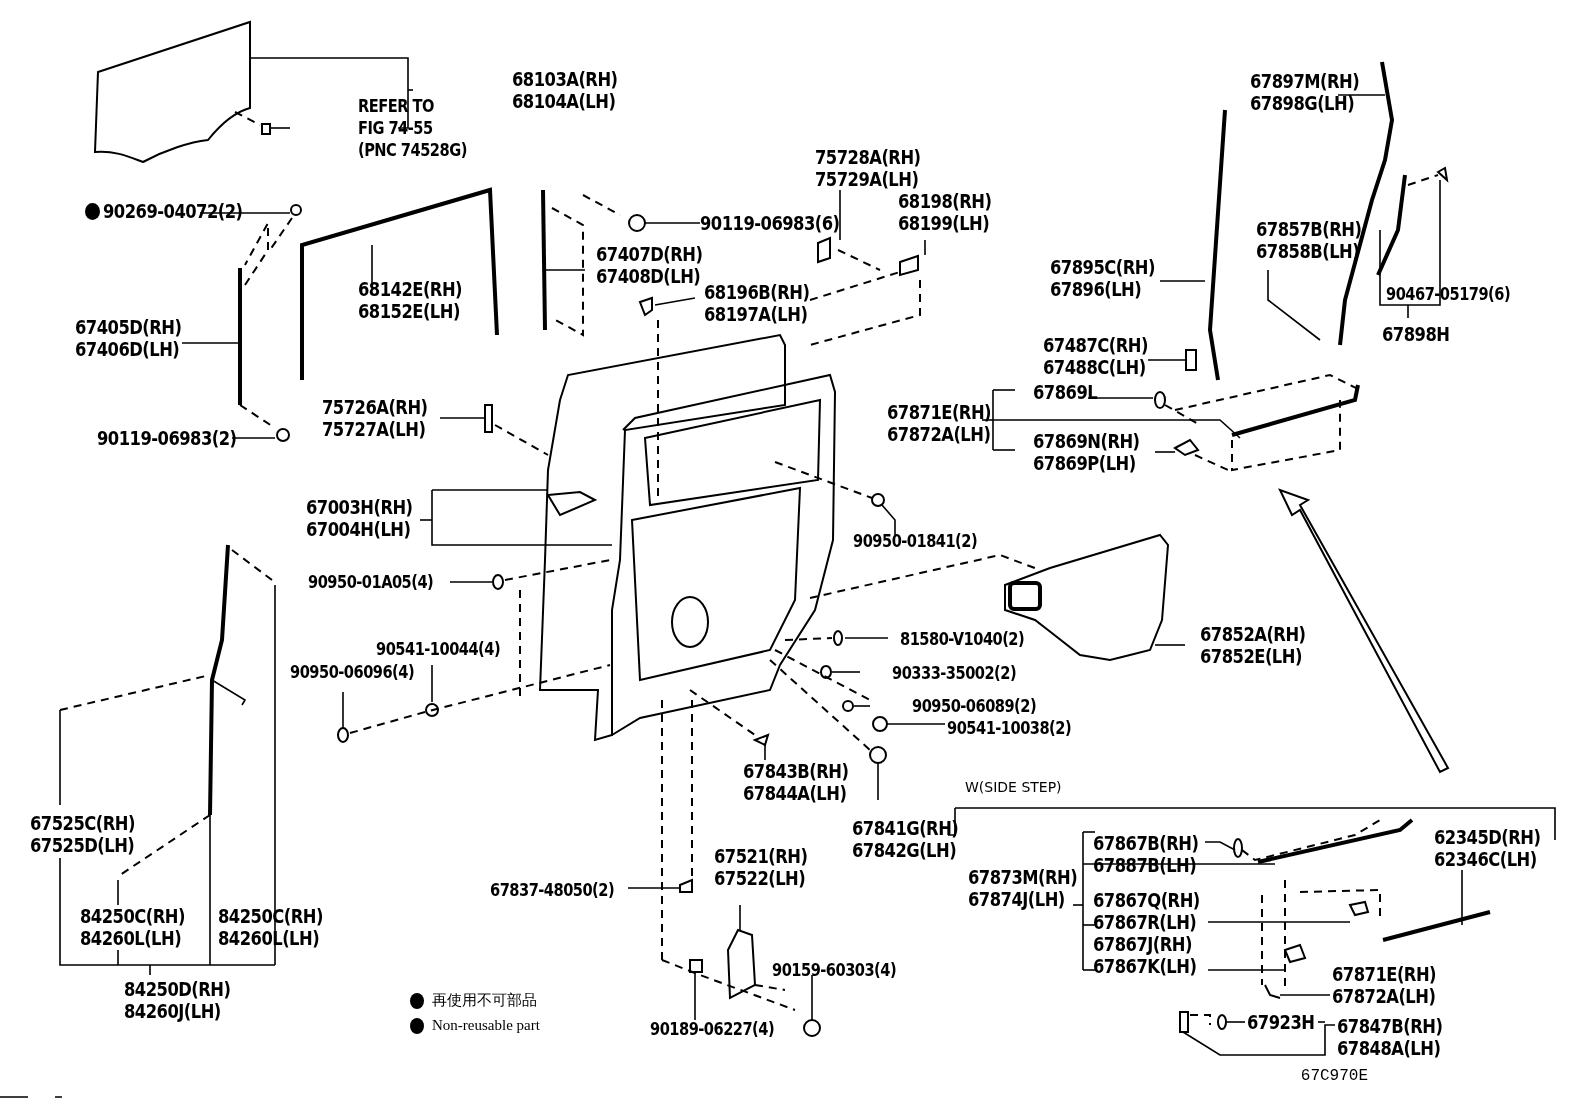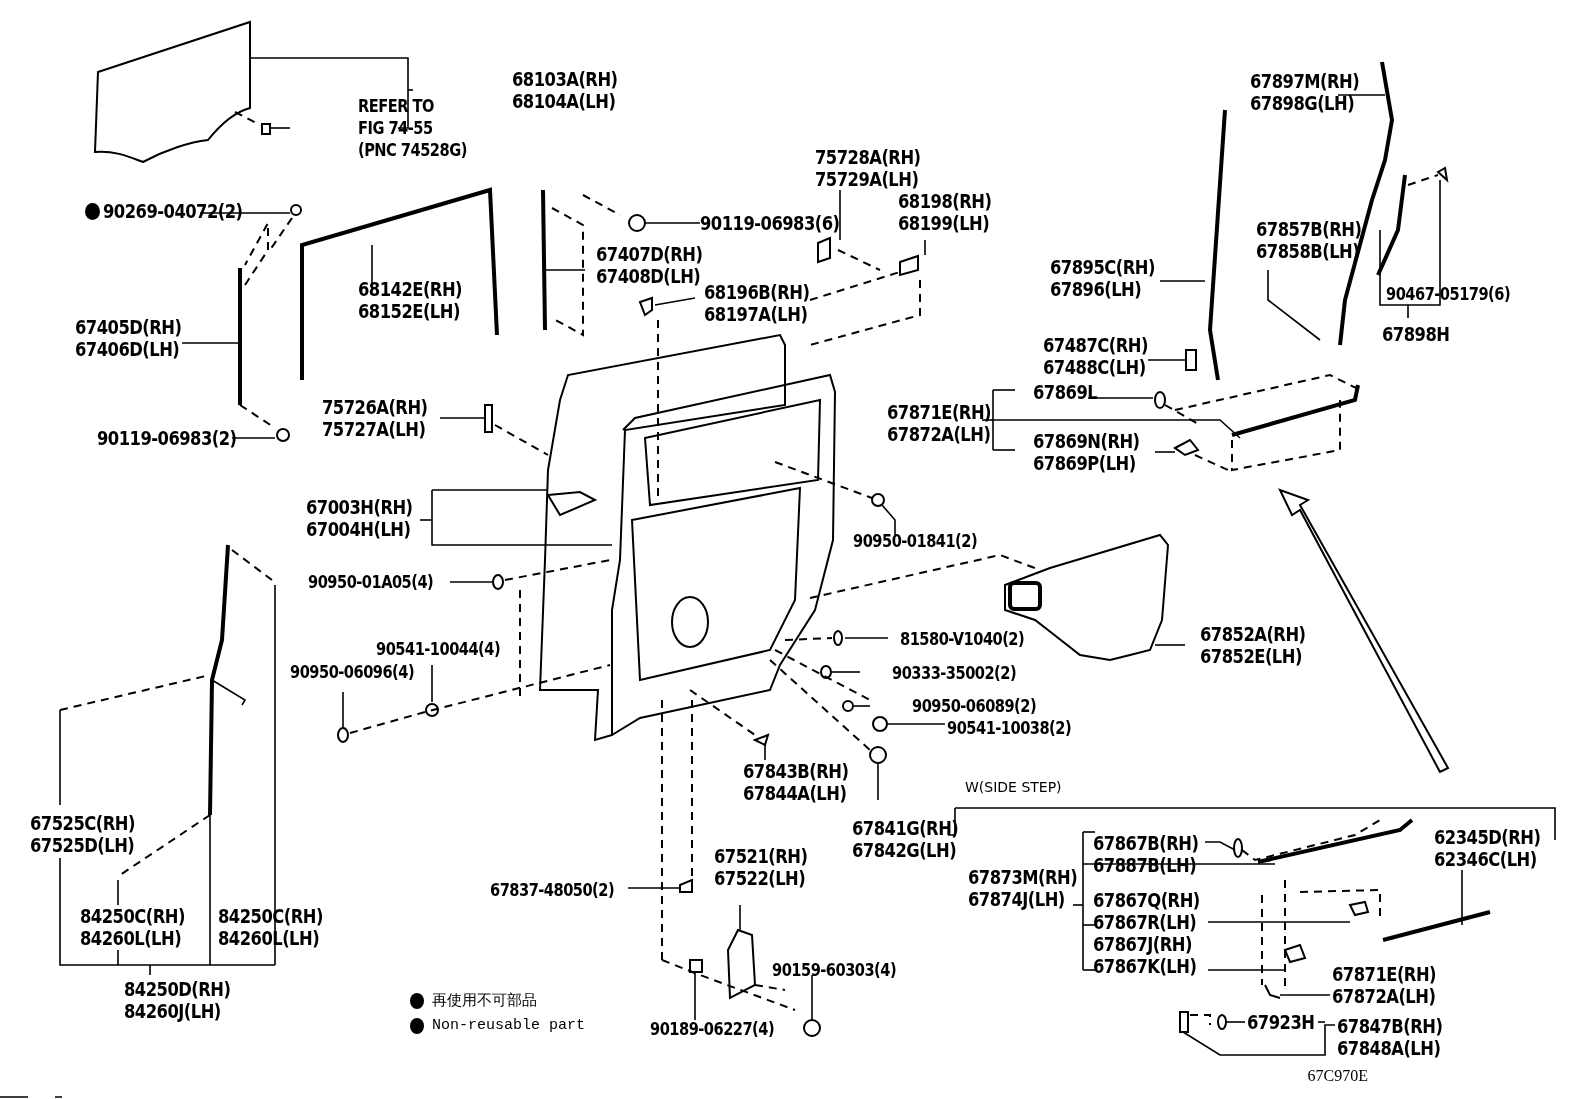--- a/index.html
+++ b/index.html
@@ -6,24 +6,24 @@
   body { width: 1592px; height: 1099px; position: relative; overflow: hidden;
          font-family: "DejaVu Sans Condensed", "DejaVu Sans", sans-serif; color: #000; }
   #canvas { position: absolute; left: 0; top: 0; width: 1400px; height: 1099px; }
   .lbl { position: absolute; font-family: "DejaVu Sans", sans-serif; font-weight: bold;
          font-size: 19px; line-height: 22px; letter-spacing: -0.6px; white-space: nowrap;
          transform: scaleX(0.86); transform-origin: left top; color: #000; }
   .lbl .ln { display: block; }
   .small { font-size: 17px; line-height: 22px; }
   .thin { font-weight: normal; font-size: 14px; letter-spacing: 0; transform: none; }
   .dot { position: absolute; width: 15px; height: 17px; border-radius: 50%; background: #000; }
-  .legend { position: absolute; font-family: Liberation Mono, monospace; font-size: 15px; }
+  .legend { position: absolute; font-family: Liberation Serif, serif; font-size: 15px; }
   .legend .row { display: flex; align-items: center; height: 25px; }
   .legend .row .dot { position: static; margin-right: 8px; width: 14px; height: 16px; }
-  .figid { position: absolute; right: 32px; bottom: 14px; font-family: Liberation Serif, serif;
+  .figid { position: absolute; right: 32px; bottom: 14px; font-family: Liberation Mono, monospace;
            font-size: 16px; }
   svg .part { fill: none; stroke: #000; stroke-width: 2; }
   svg .thick { fill: none; stroke: #000; stroke-width: 4; }
   svg .lead { fill: none; stroke: #000; stroke-width: 1.6; }
   svg .dash { fill: none; stroke: #000; stroke-width: 2; stroke-dasharray: 8 6; }
 </style>
 </head>
 <body>
 
 <div id="canvas">

